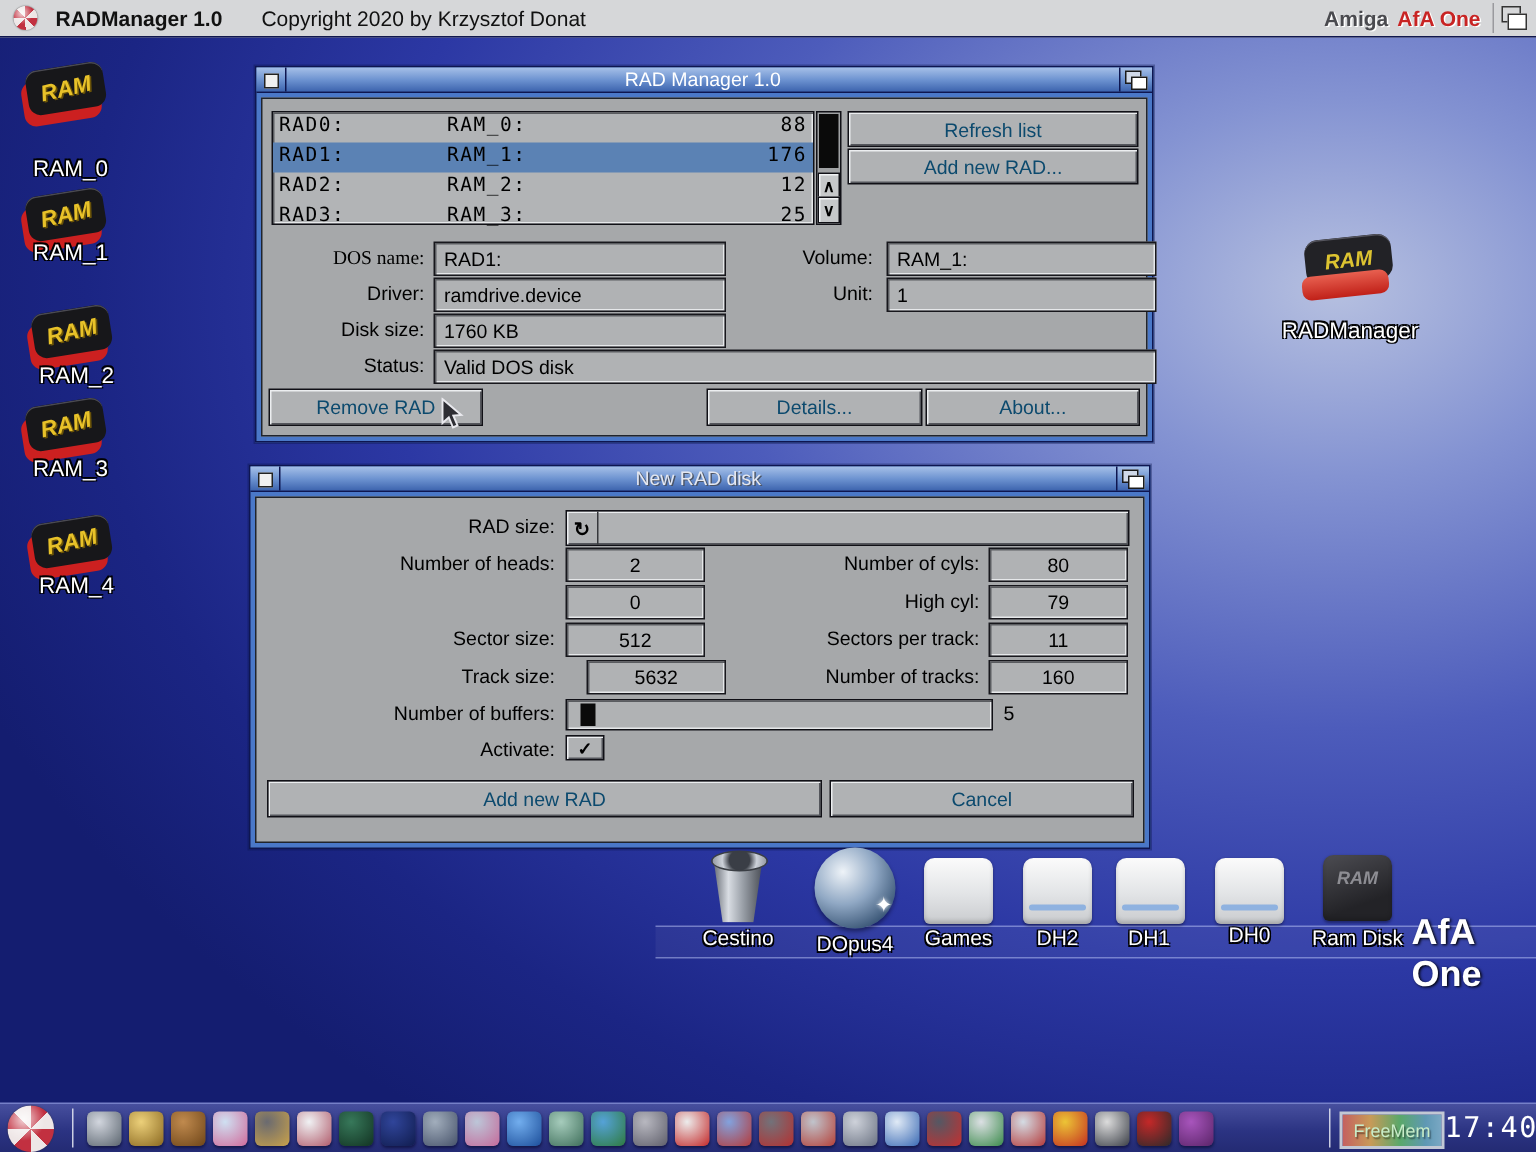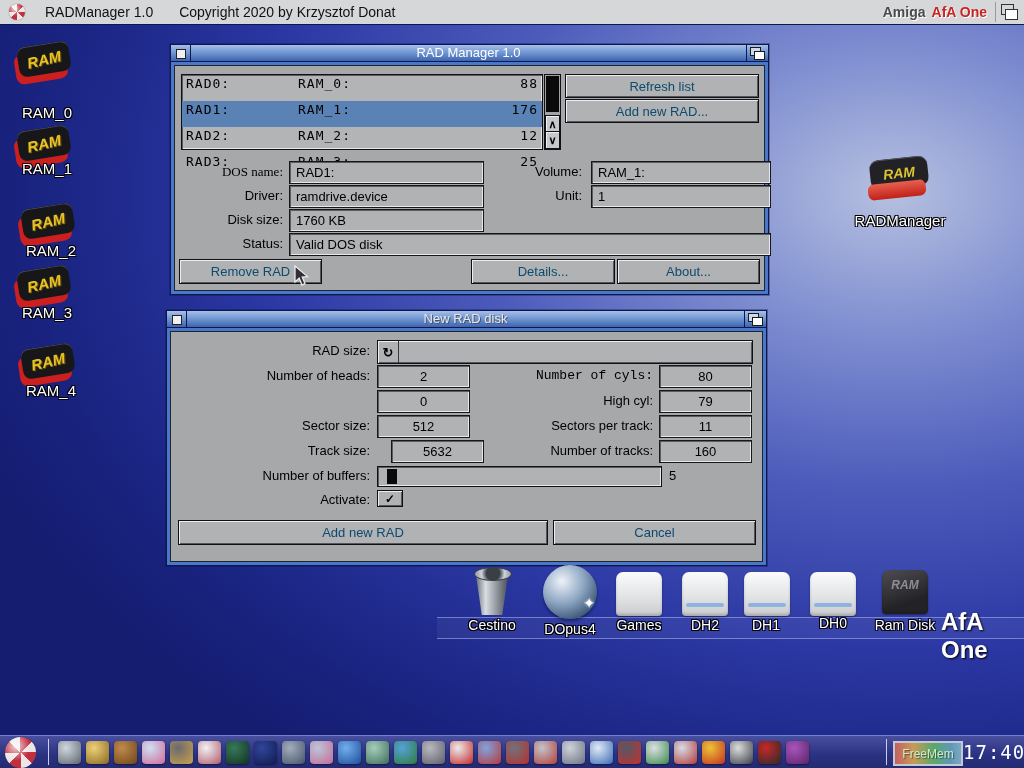--- a/index.html
+++ b/index.html
@@ -6,21 +6,21 @@
   #screen{position:relative;width:1024px;height:768px;overflow:hidden;
     font-family:"Liberation Sans",sans-serif;
     background:radial-gradient(ellipse 980px 700px at 87% 25%, #b6c0e0 0%, #8493d2 18%, #4d5cbb 42%, #2c38a4 65%, #1b2584 85%, #141d70 100%);}
   
   #screenbar{position:absolute;left:0;top:0;width:1024px;height:24px;background:#d6d7d9;
     border-bottom:1px solid #10174e;display:flex;align-items:center;color:#111;font-size:14px;}
   .boing{border-radius:50%;
     background:radial-gradient(circle at 35% 30%, rgba(255,255,255,.8), rgba(255,255,255,0) 48%),
     repeating-conic-gradient(#c23040 0 45deg,#eee6e6 45deg 90deg);box-shadow:0 0 1px #333;}
   #sb-ball{width:16px;height:16px;margin:0 12px 0 9px;}
-  #sb-title{font-weight:400;margin-left:8px;}
+  #sb-title{font-weight:700;}
   #sb-copy{margin-left:26px;}
   #sb-right{margin-left:auto;display:flex;align-items:center;}
   #sb-amiga{font-weight:bold;color:#4a4a4f;text-shadow:1px 1px 0 #fff;}
   #sb-afa{font-weight:bold;color:#c82424;text-shadow:1px 1px 0 #fff;margin-left:6px;}
   #sb-depth{width:26px;height:20px;margin:0 2px 0 8px;position:relative;border-left:1px solid #9a9a9e;}
   #sb-depth .r1,#sb-depth .r2{position:absolute;width:11px;height:9px;border:1px solid #333;background:#d6d7d9;}
   #sb-depth .r1{left:5px;top:2px;}
   #sb-depth .r2{left:9px;top:7px;background:#fff;}
   
   .icon-label{position:absolute;color:#fff;font-size:15px;text-align:center;white-space:nowrap;
@@ -54,21 +54,21 @@
   .btn{position:absolute;background:#b0b2b4;border:1px solid #101016;color:#0c4a6e;font-size:13px;
     box-shadow:inset 1px 1px 0 #eceef0,inset -1px -1px 0 #54565c;display:flex;align-items:center;justify-content:center;cursor:pointer;}
   .fld{position:absolute;background:#b0b2b4;border:1px solid #17171c;color:#000;font-size:13px;
     box-shadow:inset 1px 1px 0 #5a5c60,inset -1px -1px 0 #e6e8ea;display:flex;align-items:center;padding:0 6px;}
   .fld.center{justify-content:center;padding:0;}
   .lbl{position:absolute;color:#000;font-size:13px;text-align:right;height:21px;line-height:21px;}
   
   .list{position:absolute;background:#b2b4b6;border:1px solid #101016;
     box-shadow:inset 1px 1px 0 #5a5c60,inset -1px -1px 0 #e6e8ea;
     font-family:"DejaVu Sans Mono",monospace;font-size:13px;letter-spacing:1px;}
-  .lrow{display:flex;height:26px;line-height:18px;color:#000;padding:0 4px;}
+  .lrow{display:flex;height:20px;line-height:18px;color:#000;padding:0 4px;}
   .lrow.sel{background:#5b82b4;}
   .lc1{width:112px;} .lc2{flex:1;} .lc3{width:46px;text-align:right;}
   .vscroll{position:absolute;background:#a0a2a4;border:1px solid #101016;}
   .vthumb{position:absolute;left:1px;right:1px;top:1px;height:36px;background:#0a0a0a;}
   .varrow{position:absolute;left:0px;right:0px;height:16px;background:#c6c8ca;border:1px solid #101016;
     box-shadow:inset 1px 1px 0 #f0f2f4;display:flex;align-items:center;justify-content:center;
     font-size:11px;font-weight:bold;color:#000;}
   
   .cycle{position:absolute;background:#b0b2b4;border:1px solid #101016;
     box-shadow:inset 1px 1px 0 #eceef0,inset -1px -1px 0 #54565c;display:flex;align-items:stretch;color:#000;font-size:13px;cursor:pointer;}
@@ -271,21 +271,21 @@
     </div>
     <div class="content">
 
       <div class="lbl" style="left:0;top:8px;width:199px;">RAD size:</div>
       <div class="cycle" style="left:206px;top:8px;width:374px;height:22px;">
         <span class="cyc-ico">↻</span>
       </div>
 
       <div class="lbl" style="left:0;top:33px;width:199px;">Number of heads:</div>
       <div class="fld center" style="left:206px;top:33px;width:91px;height:21px;">2</div>
-      <div class="lbl" style="left:270px;top:33px;width:212px;font-family:Liberation Mono, monospace;">Number of cyls:</div>
+      <div class="lbl" style="left:270px;top:33px;width:212px;">Number of cyls:</div>
       <div class="fld center" style="left:488px;top:33px;width:91px;height:21px;">80</div>
 
       <div class="fld center" style="left:206px;top:58px;width:91px;height:21px;">0</div>
       <div class="lbl" style="left:270px;top:58px;width:212px;">High cyl:</div>
       <div class="fld center" style="left:488px;top:58px;width:91px;height:21px;">79</div>
 
       <div class="lbl" style="left:0;top:83px;width:199px;">Sector size:</div>
       <div class="fld center" style="left:206px;top:83px;width:91px;height:21px;">512</div>
       <div class="lbl" style="left:270px;top:83px;width:212px;">Sectors per track:</div>
       <div class="fld center" style="left:488px;top:83px;width:91px;height:21px;">11</div>

